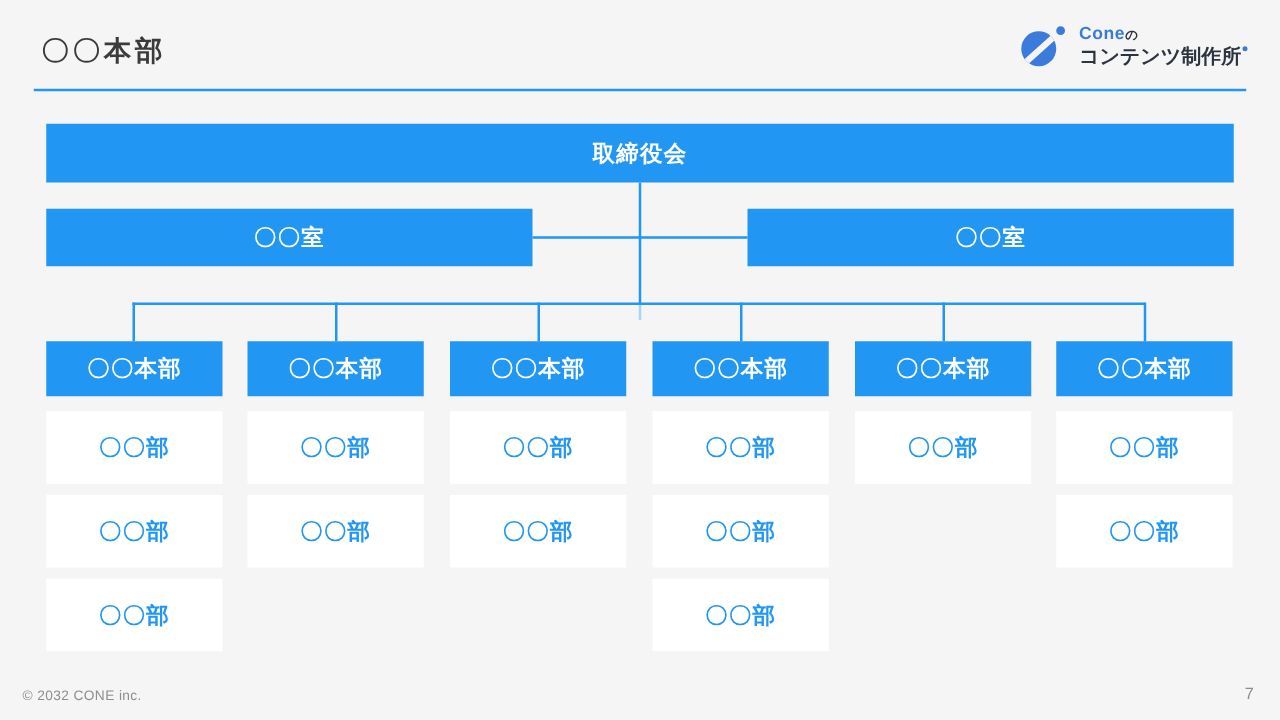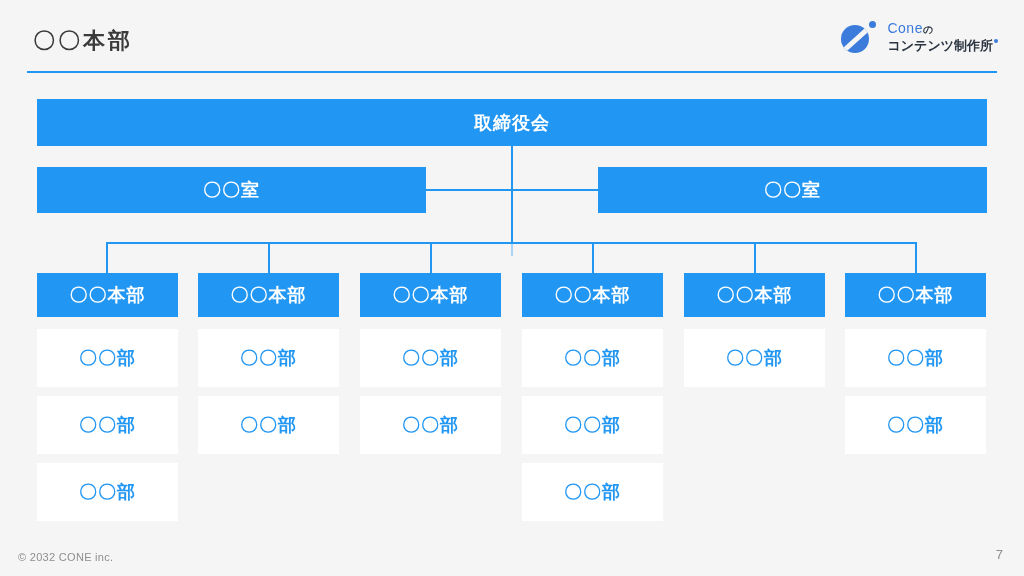--- a/index.html
+++ b/index.html
@@ -24,23 +24,23 @@
   .logo{position:absolute;right:26px;top:18px;display:flex;align-items:center;gap:8px;}
   .logo-mark{position:relative;width:38px;height:38px;flex:0 0 auto;}
   .logo-circle{position:absolute;left:0;top:7px;width:28px;height:28px;border-radius:50%;
     background:var(--logo-blue);overflow:hidden;}
   .logo-slash{position:absolute;left:-4px;top:12px;width:38px;height:5px;background:var(--page-bg);
     transform:rotate(-42deg);}
   .logo-dot{position:absolute;left:28px;top:3px;width:7px;height:7px;border-radius:50%;
     background:var(--logo-blue);}
   .logo-text{display:flex;flex-direction:column;line-height:1.25;}
   .logo-line1{font-size:14px;}
-  .logo-brand{color:var(--logo-blue);font-weight:400;letter-spacing:.5px;text-align:right;}
+  .logo-brand{color:var(--logo-blue);font-weight:700;letter-spacing:.5px;text-align:right;}
   .logo-no{color:var(--logo-text);font-size:10px;font-weight:700;}
-  .logo-line2{font-size:13px;font-weight:700;color:var(--logo-text);position:relative;font-family:Liberation Serif, serif;}
+  .logo-line2{font-size:16px;font-weight:700;color:var(--logo-text);position:relative;font-family:Liberation Serif, serif;}
   .logo-r-dot{display:inline-block;width:4px;height:4px;border-radius:50%;
     background:var(--logo-blue);vertical-align:top;margin-left:1px;margin-top:1px;}
 
   
   .bluebox{background:var(--accent);color:#fff;font-weight:700;font-size:18px;
     display:flex;align-items:center;justify-content:center;letter-spacing:1px;}
   .whitebox{background:var(--card-bg);color:var(--accent);font-weight:700;font-size:18px;
     display:flex;align-items:center;justify-content:center;letter-spacing:1px;}
 
   .board{position:absolute;left:37px;top:99px;width:950px;height:47px;}

